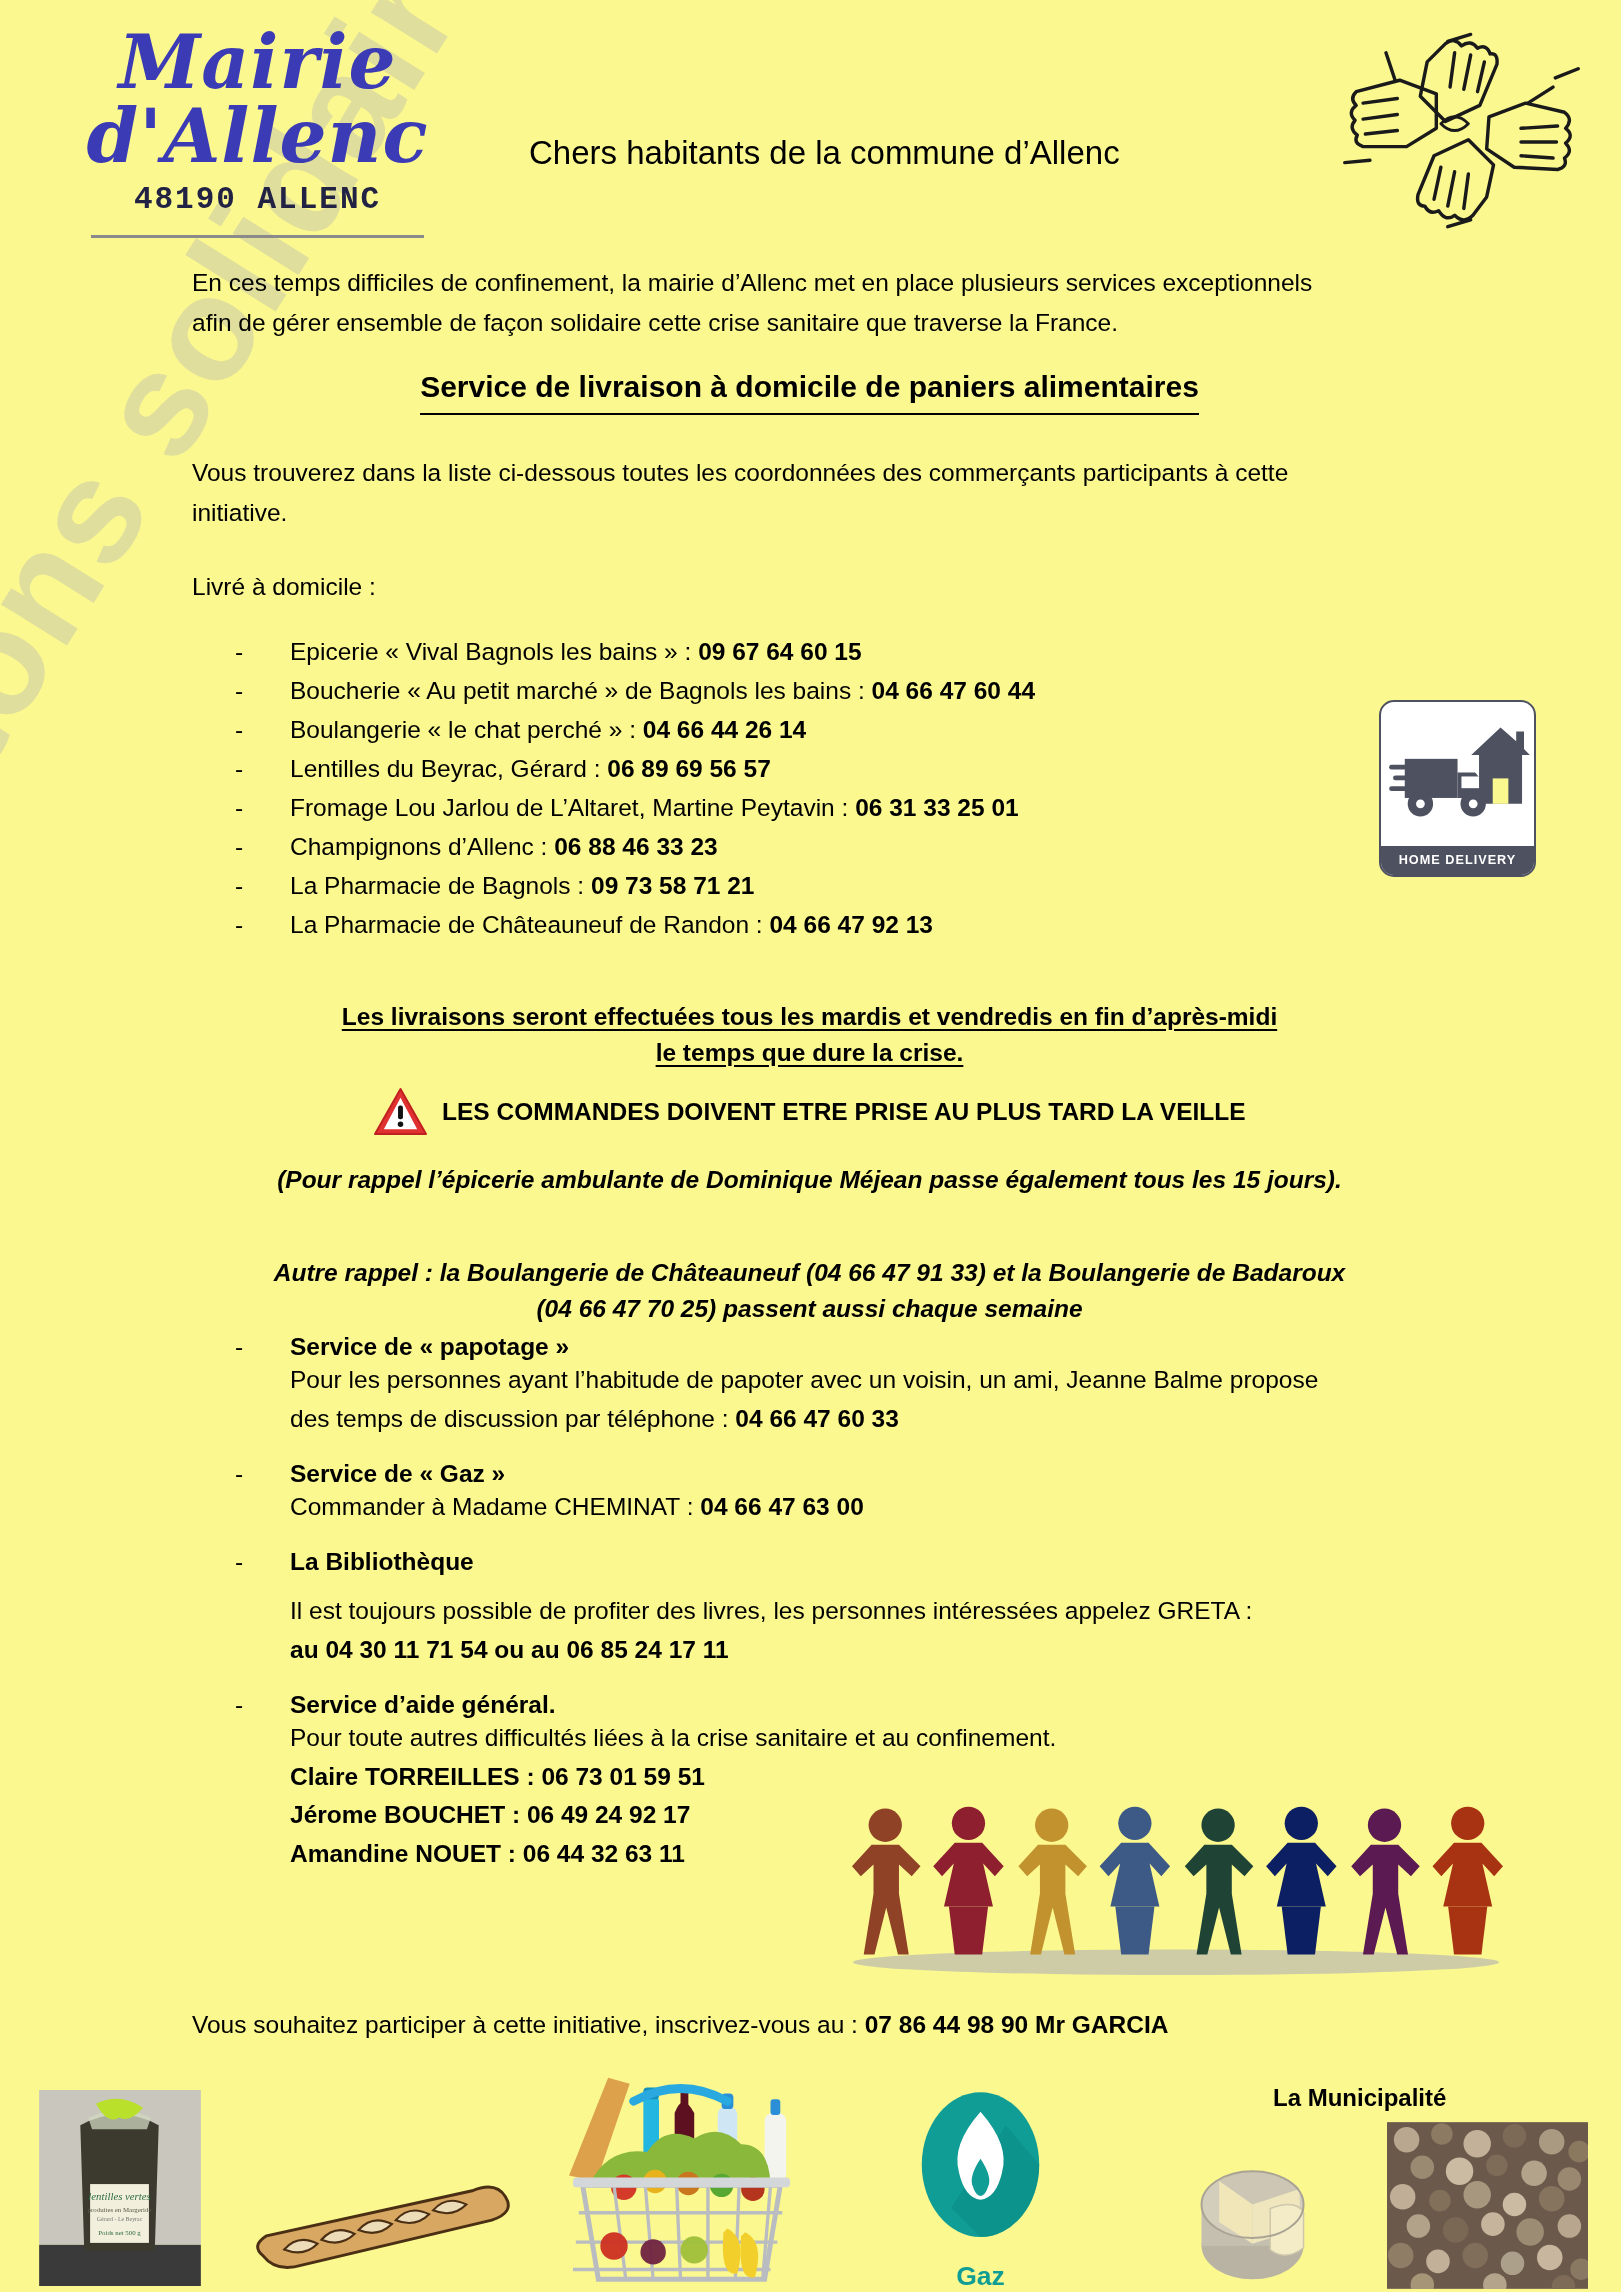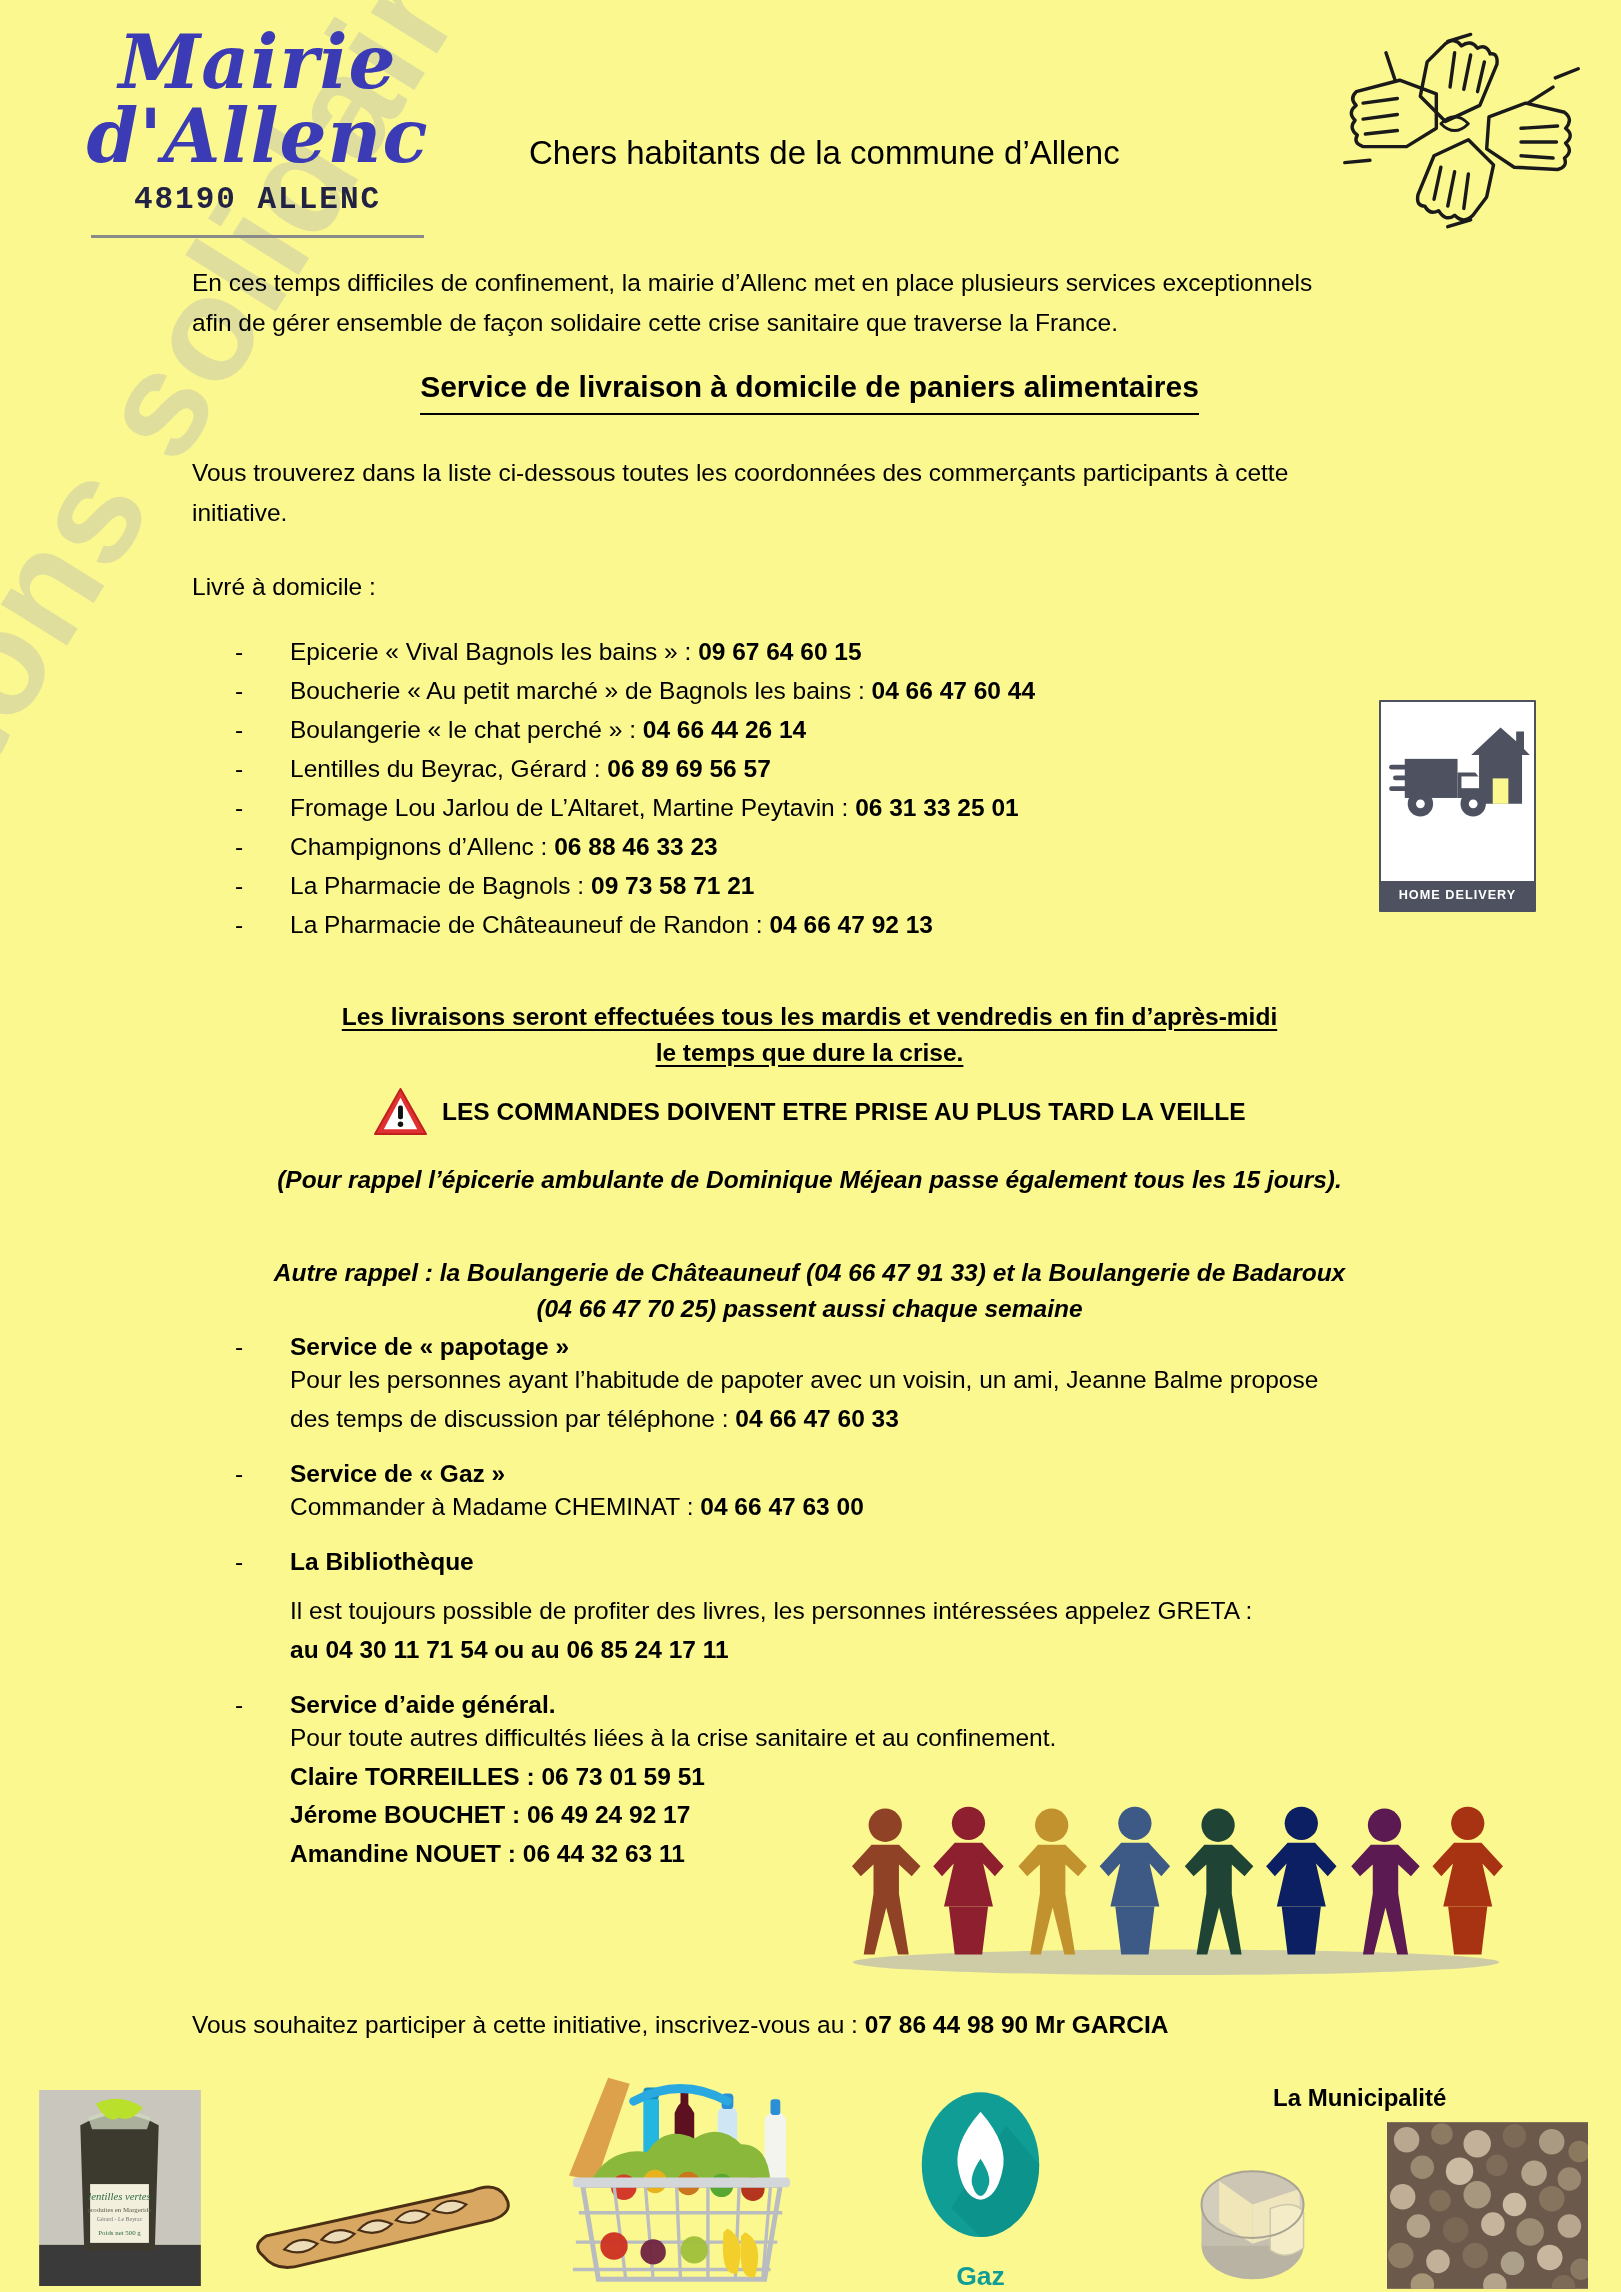--- a/index.html
+++ b/index.html
@@ -145,24 +145,24 @@
     font-size: 24.5px;
   }
   .m-text b { font-weight: 700; }
 
   
   .delivery-badge {
     position: absolute;
     left: 1379px;
     top: 700px;
     width: 157px;
-    height: 212px;
+    height: 177px;
     background: #ffffff;
     border: 2.9px solid #4d5160;
-    border-radius: 1px;
+    border-radius: 15px;
     overflow: hidden;
     box-sizing: border-box;
   }
   .delivery-art {
     position: absolute;
     left: 0; top: 7.8px;
     width: 100%;
     height: 129px;
   }
   .delivery-caption {

